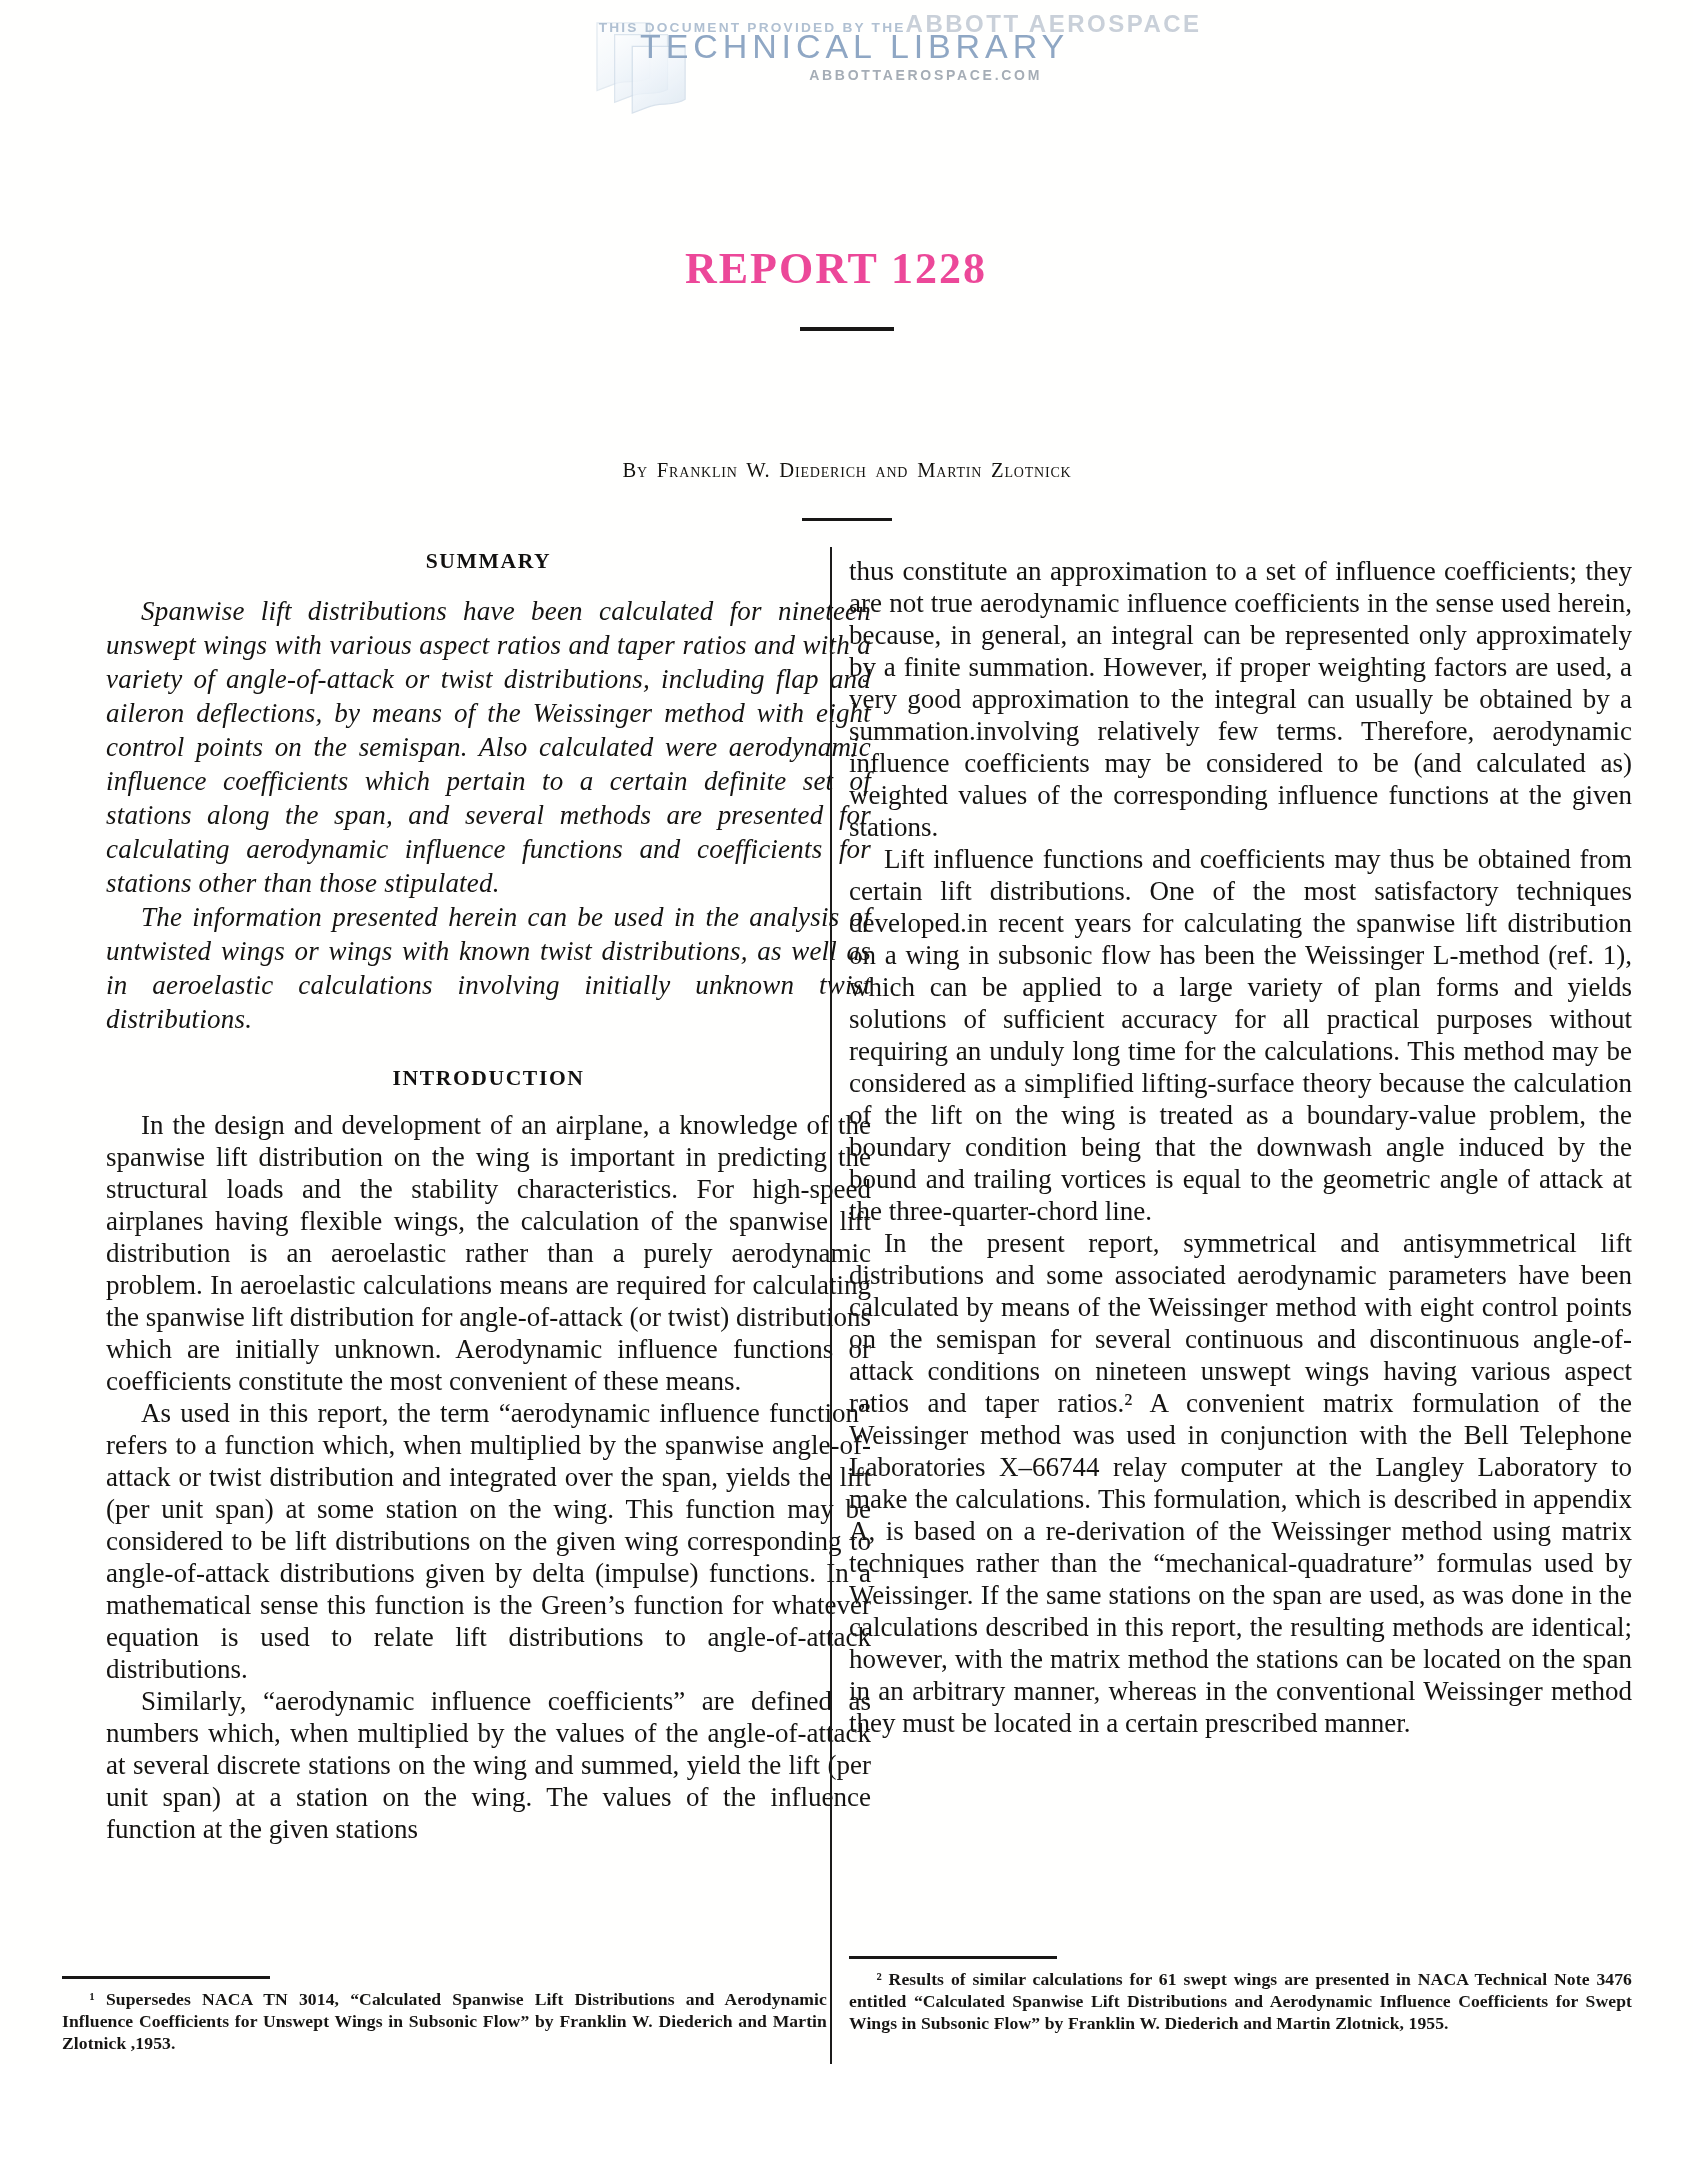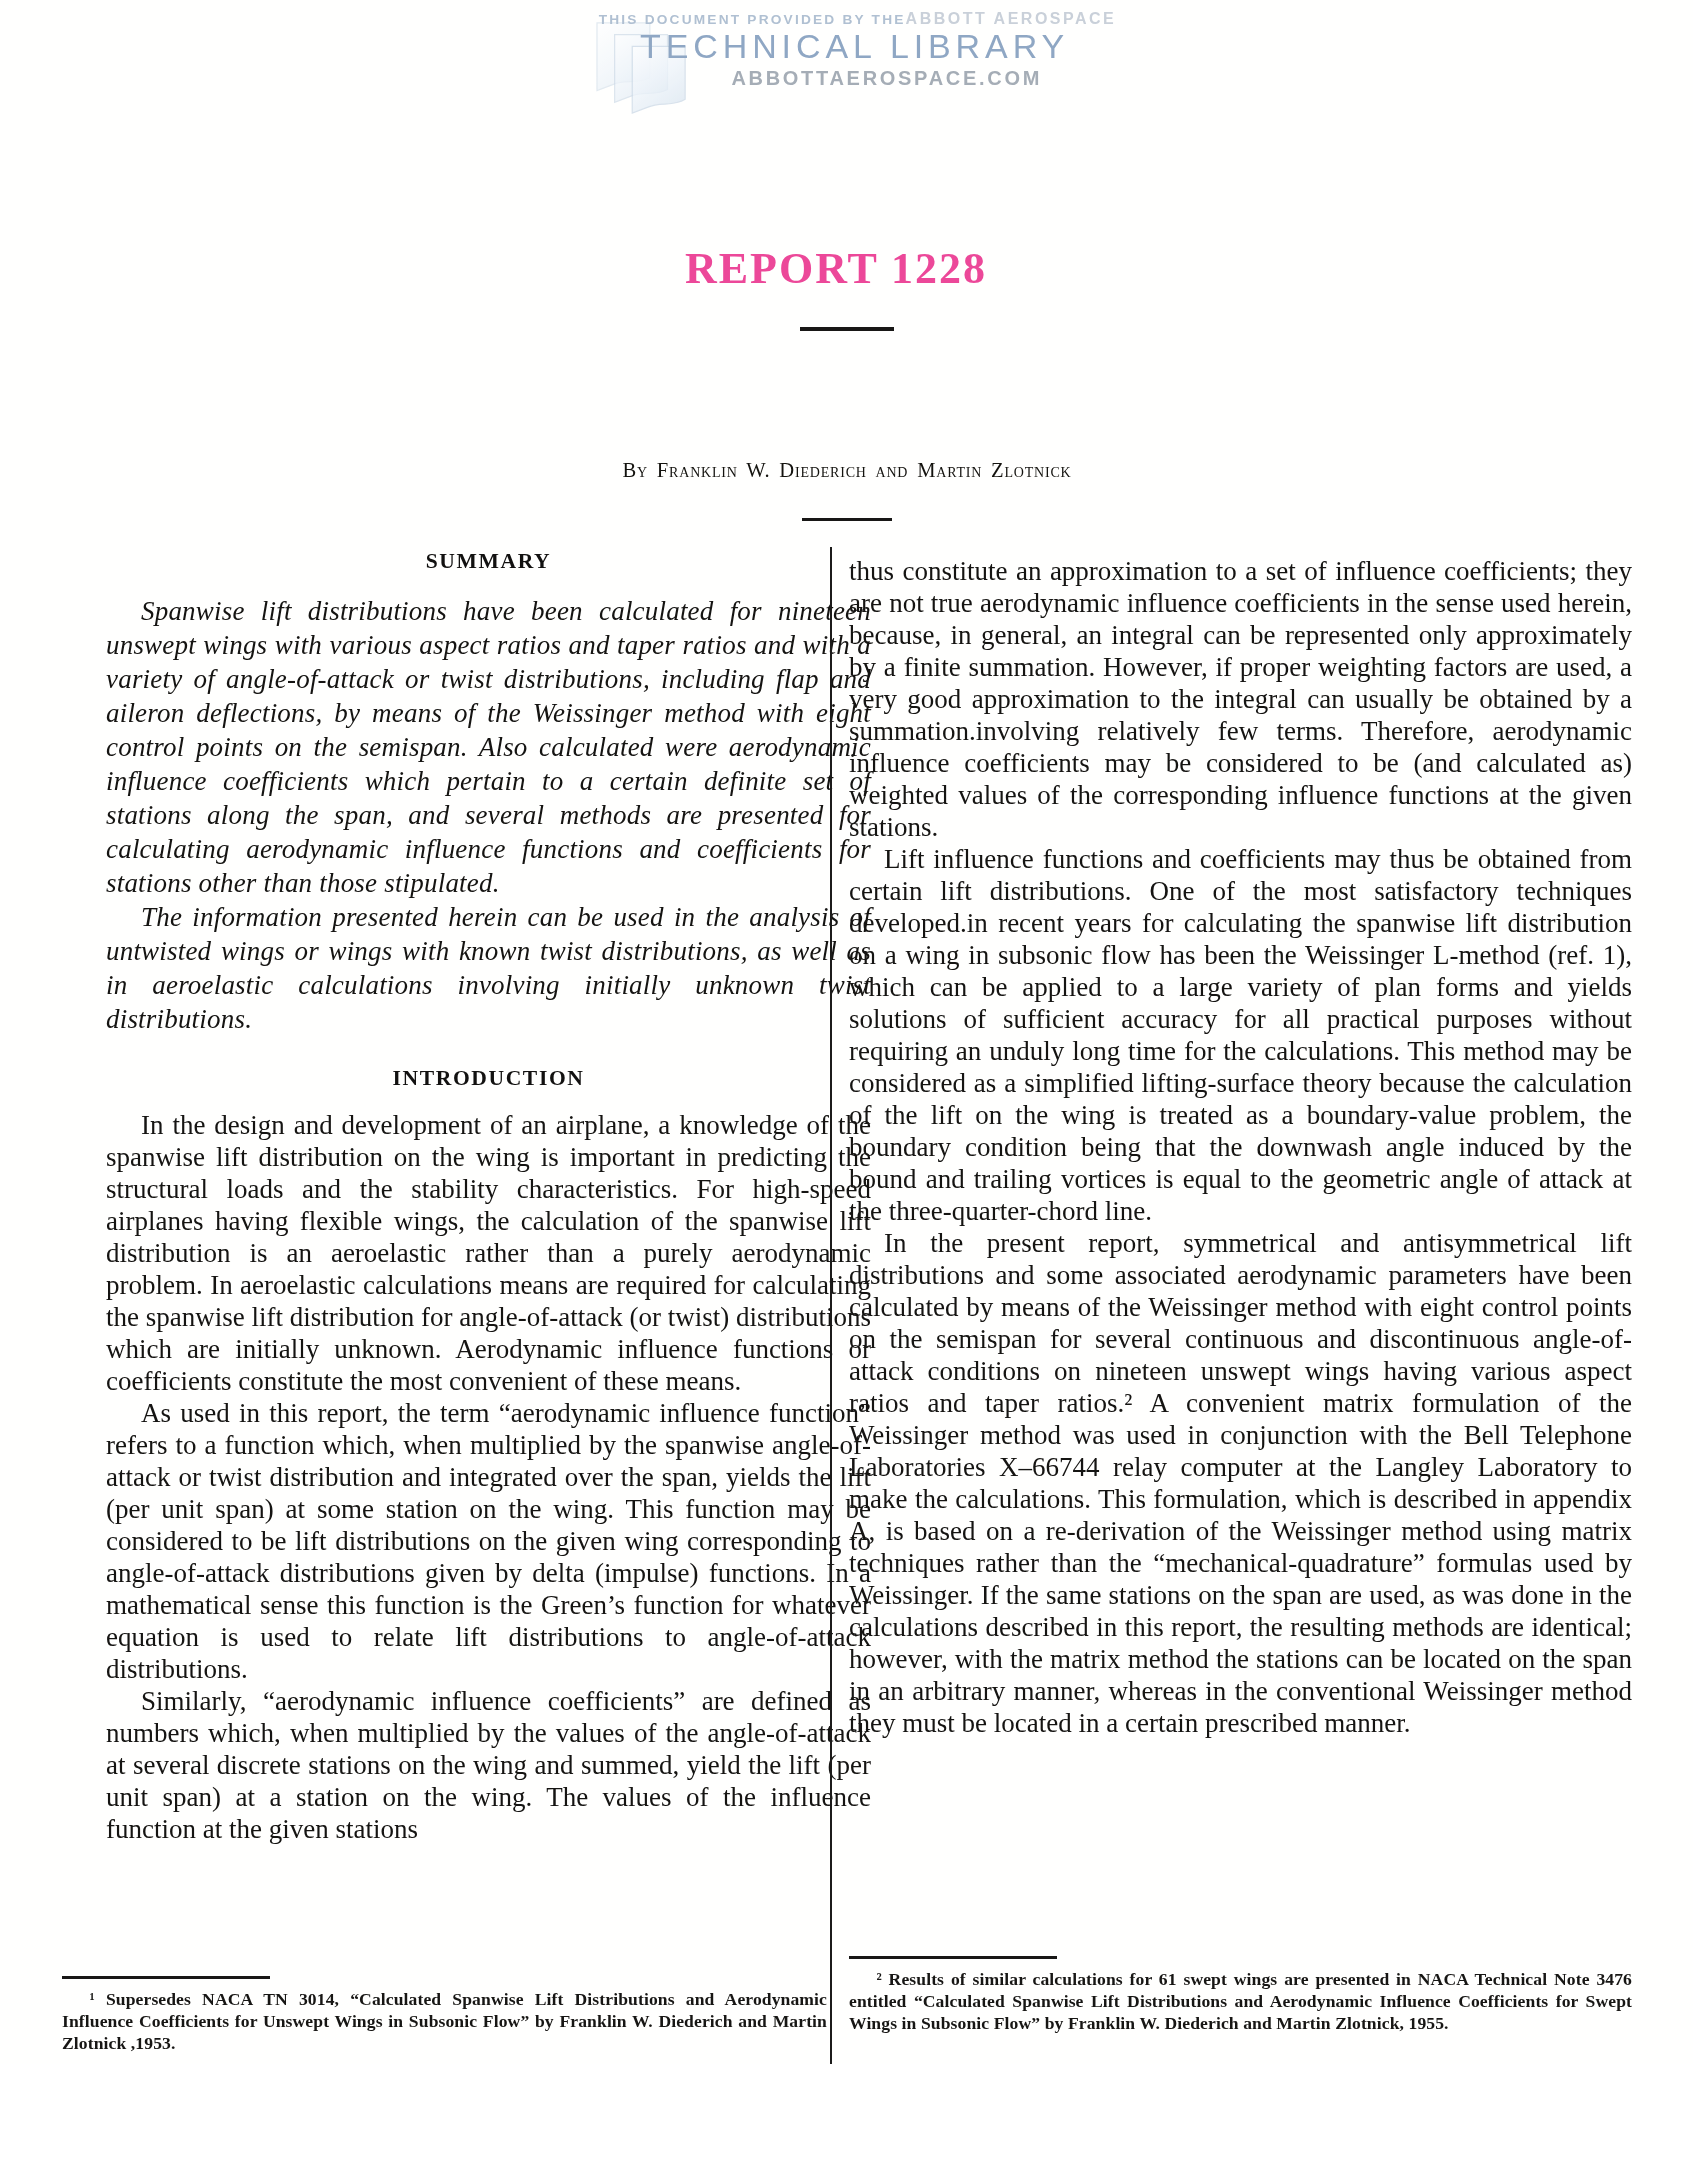--- a/index.html
+++ b/index.html
@@ -26,31 +26,31 @@
   .brand-line1 {
     position: absolute; left: 15.7px; top: 5.9px; width: 445px;
     display: flex; align-items: baseline; justify-content: space-between;
     white-space: nowrap;
   }
   .provided {
     font-size: 13.7px; letter-spacing: 2.2px; font-weight: bold;
     color: #b0c0d2;
   }
   .abbott {
-    font-size: 16px; letter-spacing: 2.5px; font-weight: bold;
+    font-size: 24px; letter-spacing: 2.5px; font-weight: bold;
     color: #c9d0d9;
   }
   .brand-line2 {
     position: absolute; left: 57px; top: 23.5px; width: 404px;
     font-size: 34px; letter-spacing: 4.9px; font-weight: normal;
     color: #8fa7c4; white-space: nowrap;
   }
   .brand-line3 {
     position: absolute; right: 2px; top: 63px;
-    font-size: 20px; letter-spacing: 2.7px; font-weight: bold;
+    font-size: 14px; letter-spacing: 2.7px; font-weight: bold;
     color: #a5adb6; white-space: nowrap;
   }
 
   
   .report-no {
     position: absolute; left: 0; top: 243px; width: 1672px;
     text-align: center;
     font-size: 44px; font-weight: bold; letter-spacing: 2px;
     color: #ec4899;
   }

